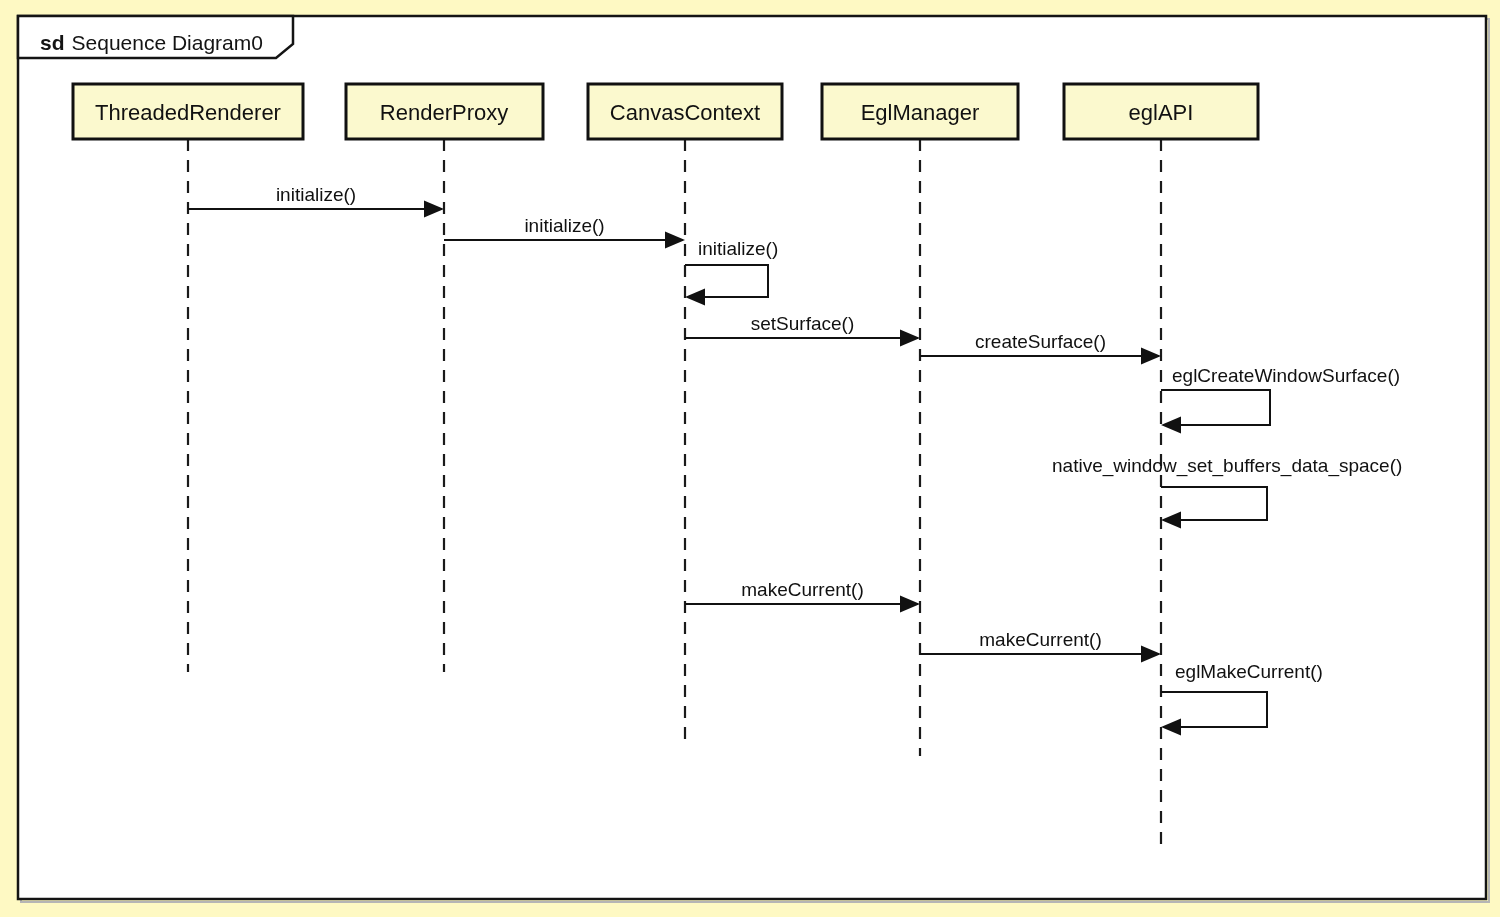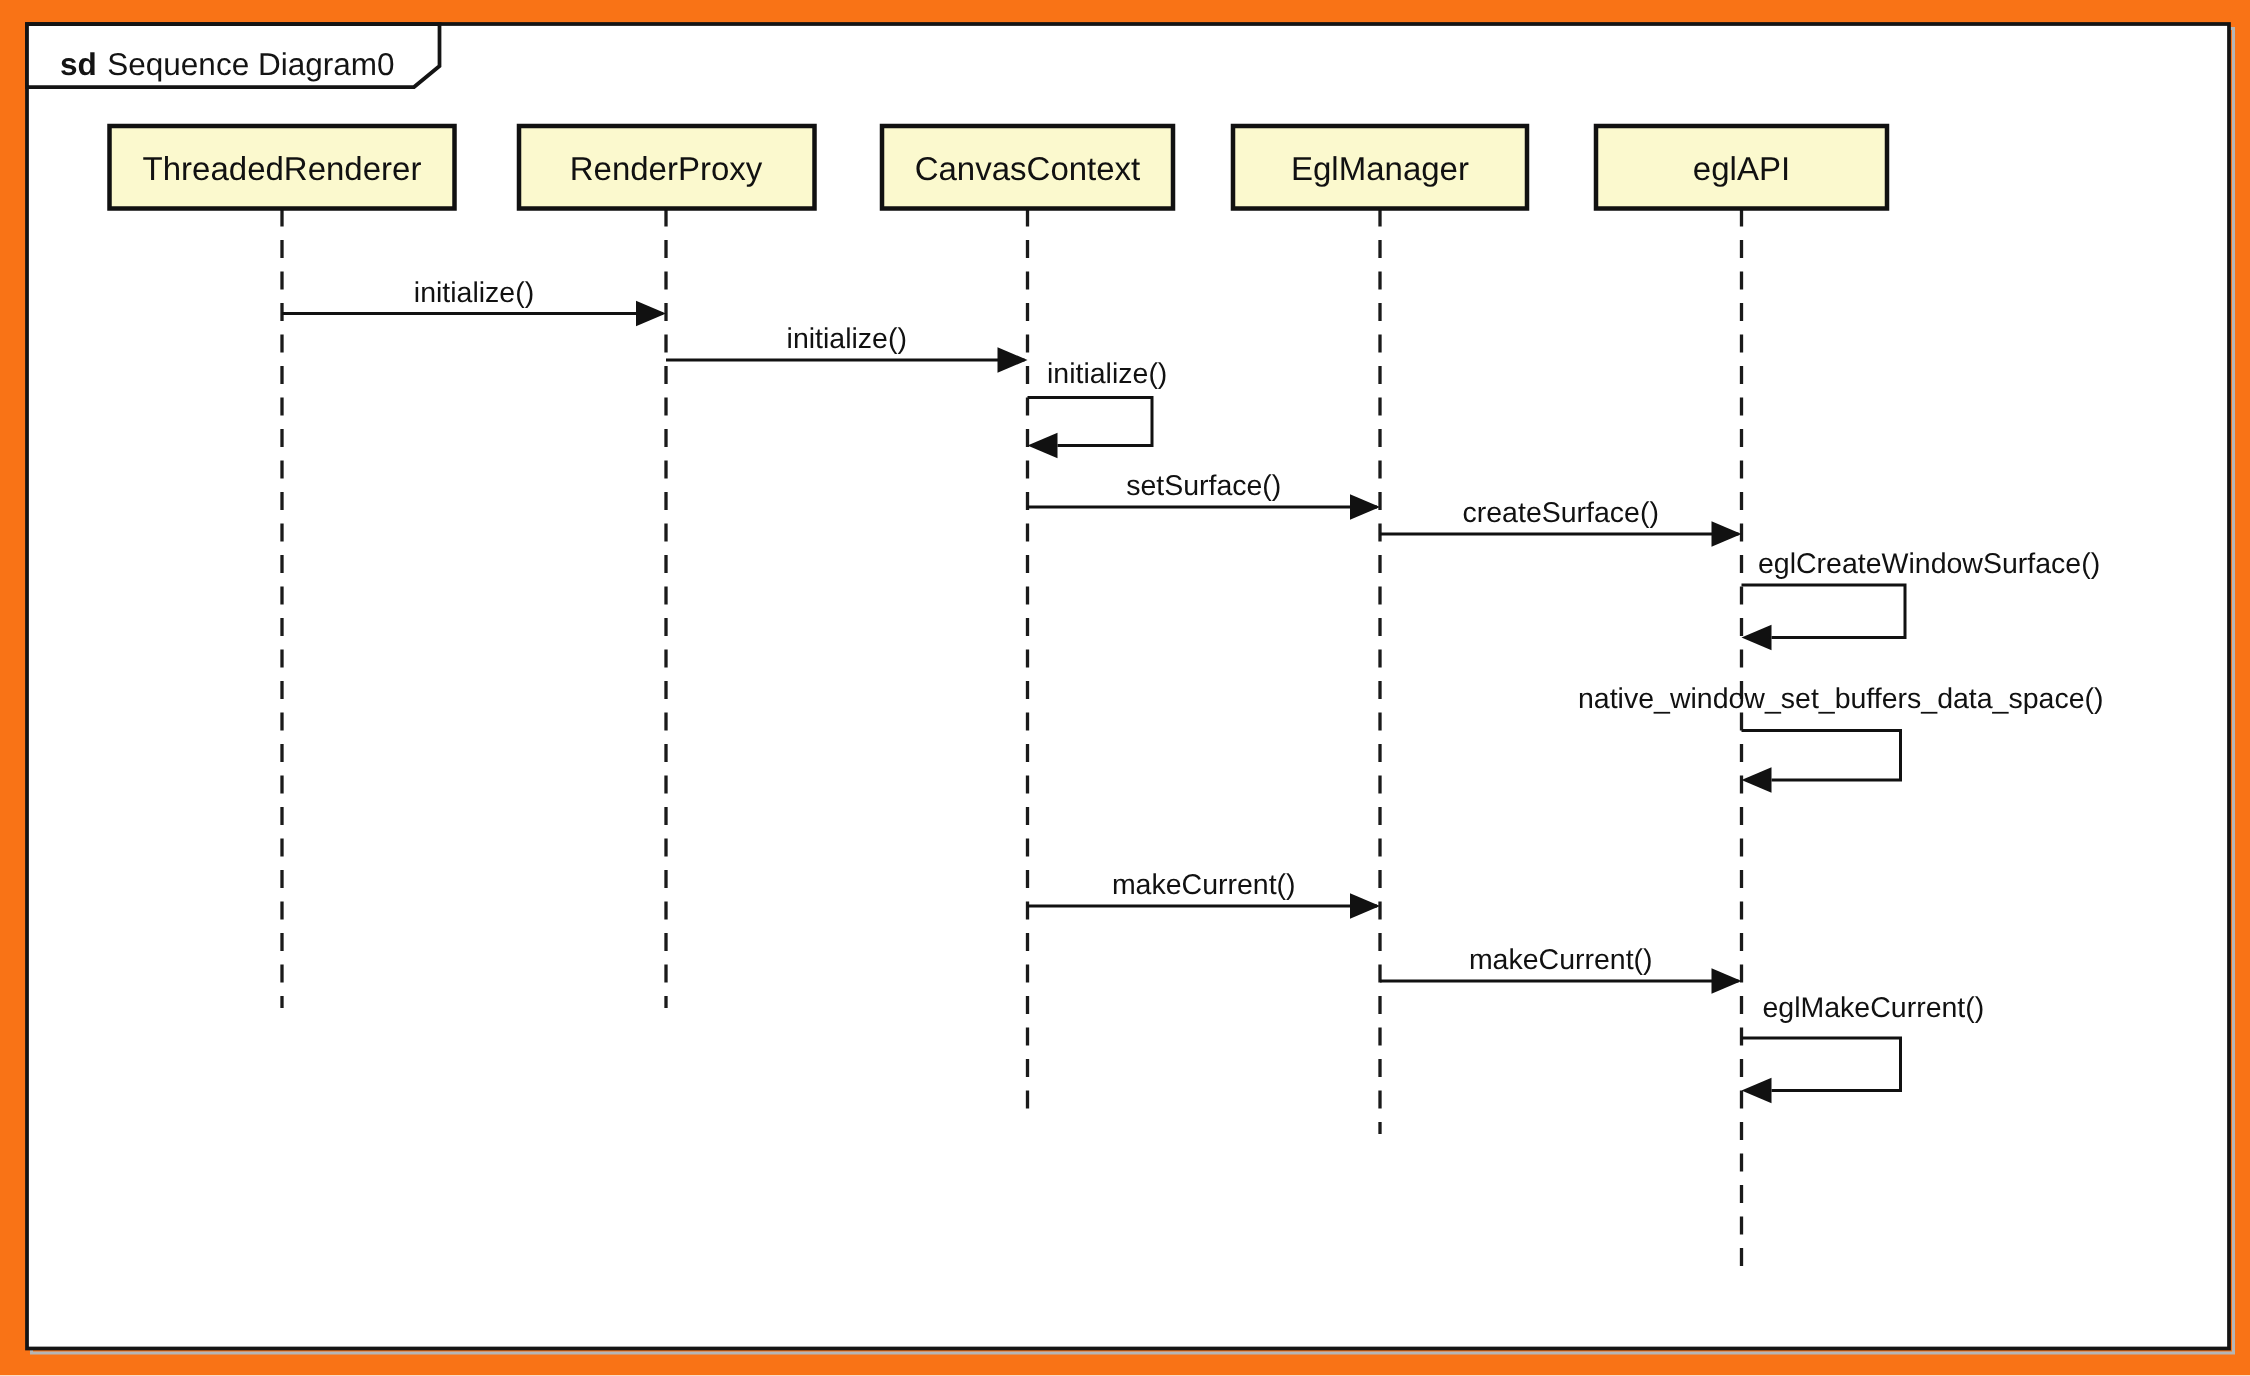--- a/index.html
+++ b/index.html
@@ -3,21 +3,21 @@
 <meta charset="utf-8">
 <style>
   html, body {
     margin: 0;
     padding: 0;
     background: #ffffff;
     width: 1500px;
     height: 917px;
     font-family: "Liberation Sans", sans-serif;
   }
-  .canvas-wrap { position: relative; width: 1500px; height: 917px; background: #f97316; }
+  .canvas-wrap { position: relative; width: 1500px; height: 917px; background: #fef9c3; }
   svg { display: block; }
   .frame-shadow { fill: none; stroke: #b5b5b5; stroke-width: 2; }
   .frame-rect { fill: #ffffff; stroke: #141414; stroke-width: 2.5; }
   .pentagon { fill: #ffffff; stroke: #141414; stroke-width: 2.5; }
   .title-text { font-size: 21px; fill: #141414; }
   .title-bold { font-weight: bold; }
   .lifeline { stroke: #1a1a1a; stroke-width: 2.2; stroke-dasharray: 12 9; }
   .pbox { stroke: #111111; stroke-width: 3; }
   .ptext { font-size: 22px; fill: #111111; text-anchor: middle; }
   .msg { stroke: #111111; stroke-width: 2; fill: none; }

